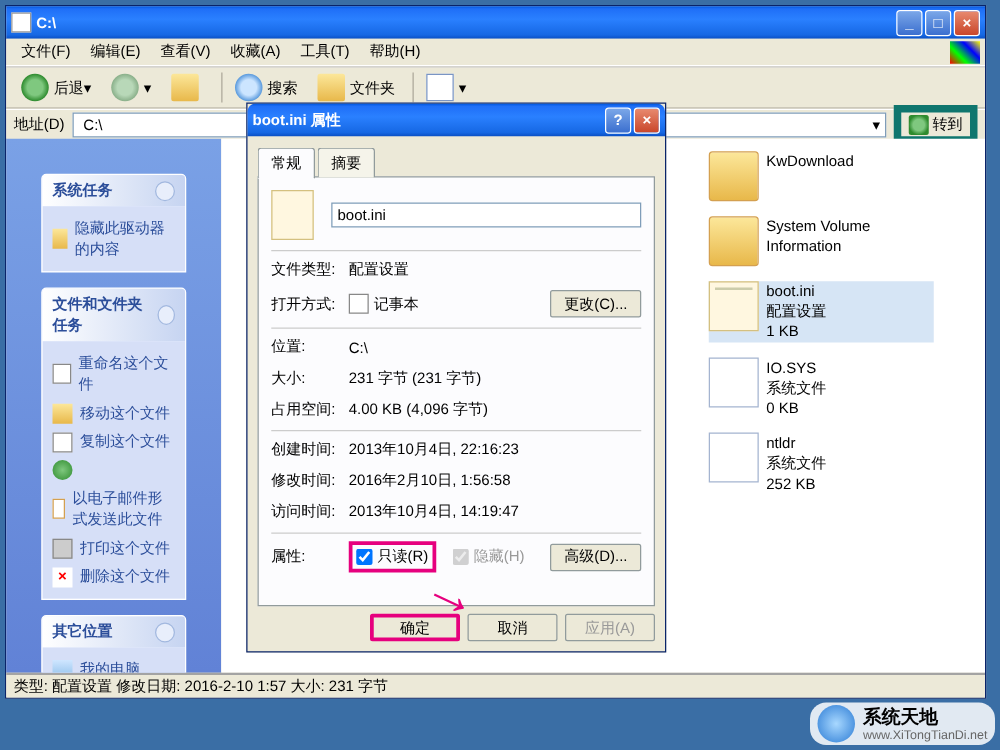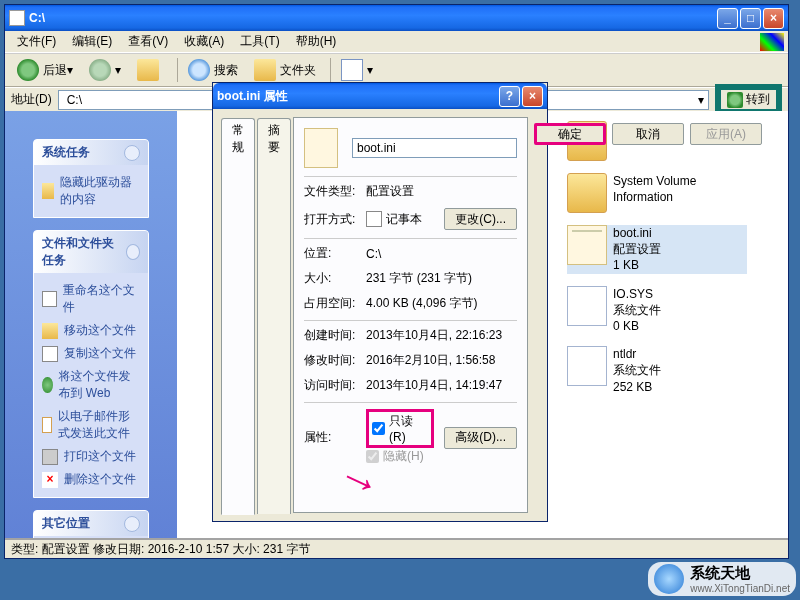--- a/index.html
+++ b/index.html
@@ -52,24 +52,24 @@
 .filegrid{position:absolute;left:390px;top:10px;width:180px}
 .fileitem{display:flex;margin-bottom:12px}
 .fileitem .ficon{width:40px;height:40px;margin-right:6px;flex-shrink:0}
 .fic-folder{background:linear-gradient(to bottom,#fce79a,#e8b84a);border-radius:3px;border:1px solid #d4a050}
 .fic-ini{background:#fff7e0;border:1px solid #d4c080;position:relative}
 .fic-ini::after{content:"";position:absolute;left:4px;top:4px;right:4px;height:2px;background:#cca}
 .fic-sys{background:#fff;border:1px solid #a4b4d0}
 .fileitem .finfo{line-height:1.35}
 .fileitem.sel{background:#d6e5f5}
 .statusbar{height:20px;background:#ece9d8;border-top:2px solid #a3a3a3;padding:2px 6px;display:flex;align-items:center}
-.properties{left:212px;top:82px;width:336px;height:440px;z-index:10}
+.properties{left:197px;top:82px;width:336px;height:440px;z-index:10}
 .properties .titlebar{border-radius:6px 6px 0 0}
 .helpbtn{width:21px;height:21px;margin-left:2px;border:1px solid #fff;border-radius:3px;background:linear-gradient(to bottom,#7ba7e8,#3b6fcf);display:flex;align-items:center;justify-content:center;color:#fff;font-weight:bold}
-.prop-body{padding:8px;height:calc(100% - 26px);display:flex;flex-direction:row}
+.prop-body{padding:8px;height:calc(100% - 26px);display:flex;flex-direction:column}
 .tabs{display:flex;position:relative;top:1px;z-index:2}
 .tab{padding:3px 10px;border:1px solid #919b9c;border-bottom:none;background:#f5f4ea;margin-right:2px;border-radius:3px 3px 0 0}
 .tab.active{background:#fcfcfe;border-bottom:1px solid #fcfcfe;margin-bottom:-1px;font-weight:normal}
 .tabpane{flex:1;border:1px solid #919b9c;background:#fcfcfe;padding:10px}
 .prop-row{display:flex;align-items:center;margin-bottom:8px}
 .prop-row .lbl{width:62px}
 .prop-row .val{flex:1}
 .nameinput{flex:1;height:20px;border:1px solid #7f9db9;padding:0 4px;background:#fff}
 .bigicon{width:34px;height:40px;background:#fff7e0;border:1px solid #d4c080;margin-right:14px}
 .hr{border:none;border-top:1px solid #ccc;margin:6px 0}
@@ -168,21 +168,20 @@
           <div class="item">
               <div class="mi mi-move"></div>
               <span>移动这个文件</span>
             </div>
           <div class="item">
               <div class="mi mi-copy"></div>
               <span>复制这个文件</span>
             </div>
           <div class="item">
               <div class="mi mi-web"></div>
-              <span>将这个文件发布到 Web</span>
             </div>
           <div class="item">
               <div class="mi mi-mail"></div>
               <span>以电子邮件形式发送此文件</span>
             </div>
           <div class="item">
               <div class="mi mi-print"></div>
               <span>打印这个文件</span>
             </div>
           <div class="item">

